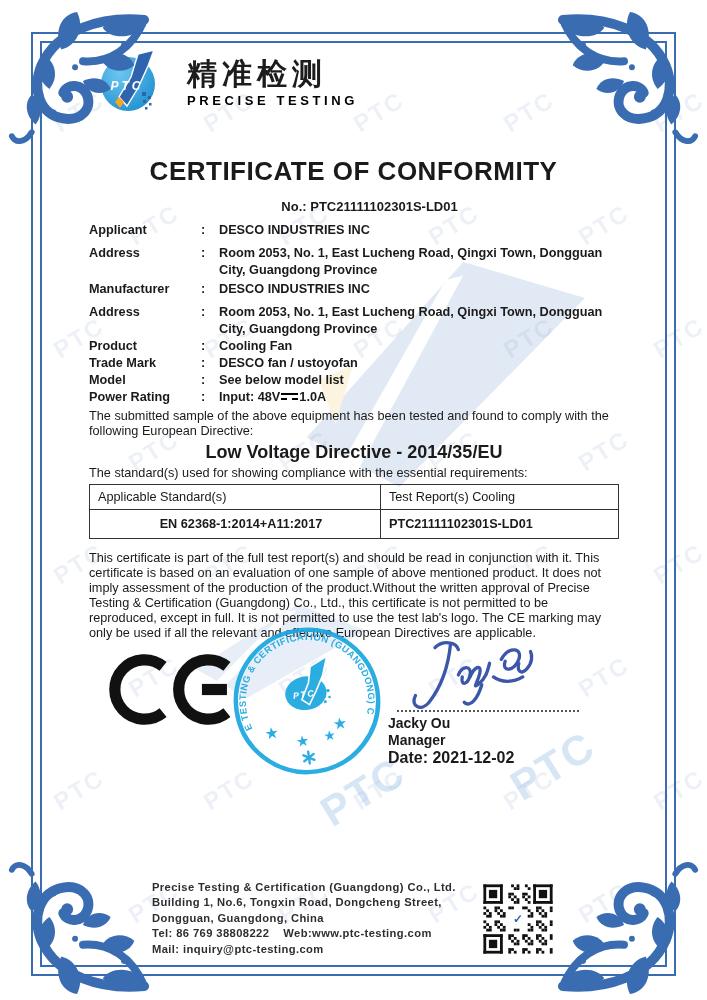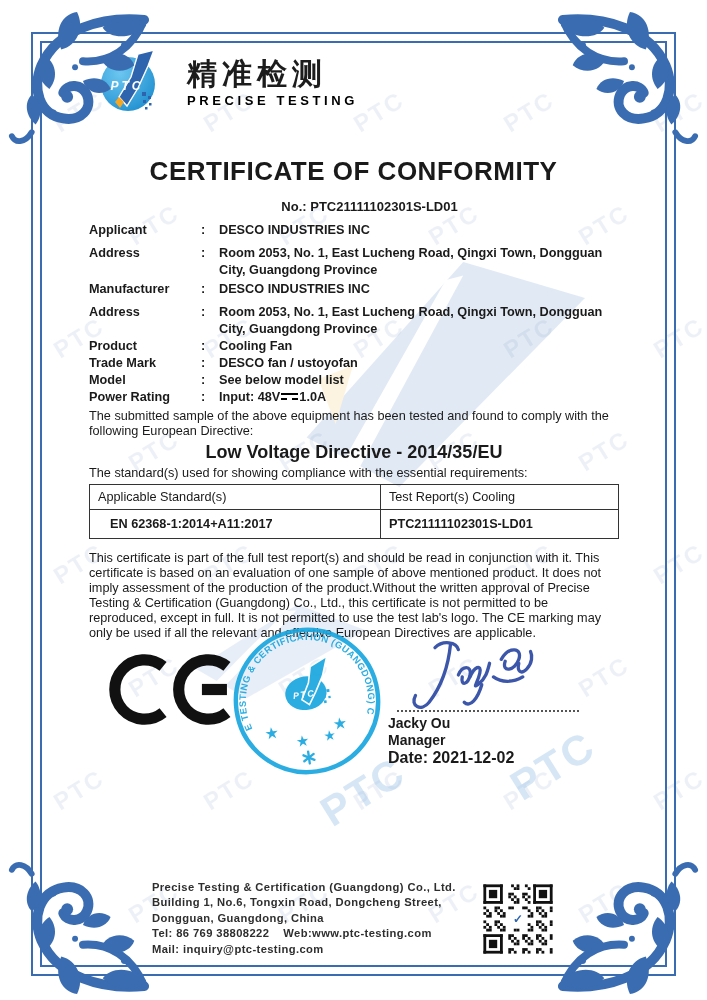--- a/index.html
+++ b/index.html
@@ -54,21 +54,21 @@
   .dc::after{content:"";position:absolute;left:0;right:0;top:6px;border-top:2.5px dashed #000;}
 
   .para{margin-top:3px;line-height:15.4px;}
   .directive{margin-top:3px;text-align:center;font-weight:bold;font-size:18px;line-height:18px;}
   .std-intro{margin-top:4px;line-height:17px;}
   table.std{border-collapse:collapse;width:100%;margin-top:2px;}
   table.std th,table.std td{border:1.3px solid #333;text-align:left;font-size:12.7px;}
   table.std th{font-weight:normal;padding:5px 8px;}
   table.std td{font-weight:bold;padding:7px 8px;}
   table.std .c1{width:55%;}
-  table.std td.c1{padding-left:20px;}
+  table.std td.c1{padding-left:20px;text-align:center;}
   .disclaimer{margin-top:12px;line-height:15.1px;}
 
   
   .ce-mark{position:absolute;left:103px;top:650px;width:132px;z-index:2;}
   .stamp{position:absolute;left:228px;top:622px;width:158px;height:158px;
          transform:rotate(-8deg);z-index:4;opacity:.92;}
   .sig-block{position:absolute;left:388px;top:634px;width:200px;z-index:2;}
   .sig-line{width:182px;margin:-6px auto 0;border-top:2px dotted #555;}
   .sig-name{font-size:14px;font-weight:bold;margin-top:3px;}
   .sig-title{font-size:14px;font-weight:bold;margin-top:1px;}

